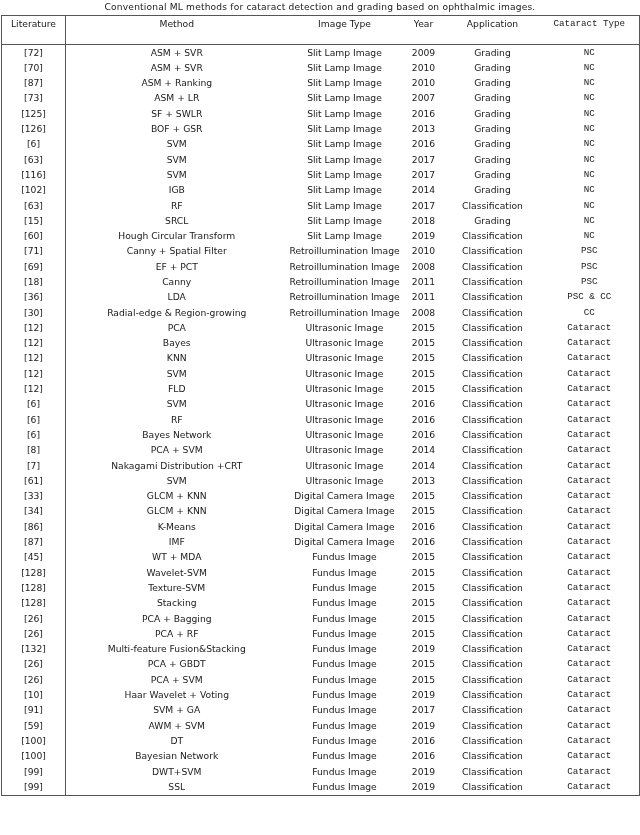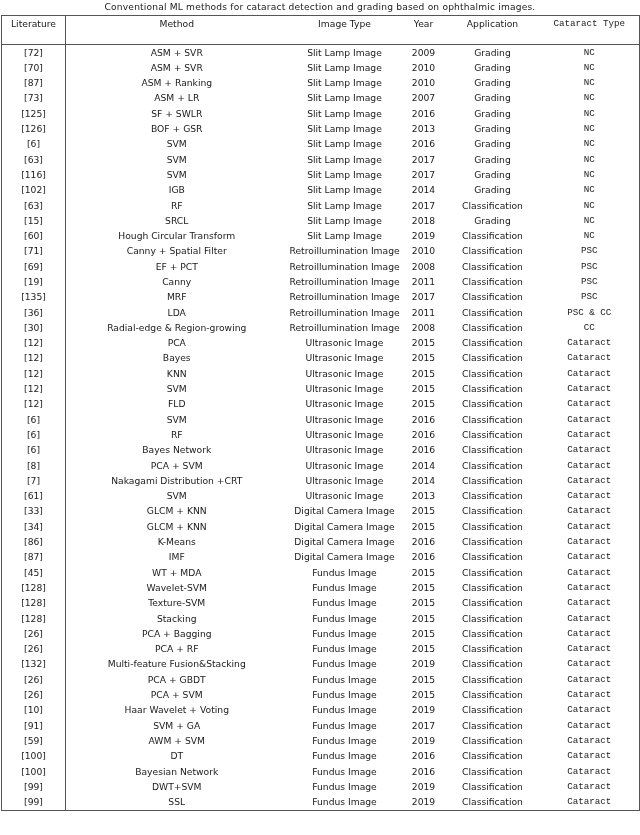--- a/index.html
+++ b/index.html
@@ -236,32 +236,24 @@
           </tr>
           <tr>
             <td class="col-lit">[69]</td>
             <td>EF + PCT</td>
             <td>Retroillumination Image</td>
             <td>2008</td>
             <td>Classification</td>
             <td class="col-cat">PSC</td>
           </tr>
           <tr>
-            <td class="col-lit">[19]</td>
+            <td class="col-lit">[18]</td>
             <td>Canny</td>
             <td>Retroillumination Image</td>
             <td>2011</td>
-            <td>Classification</td>
-            <td class="col-cat">PSC</td>
-          </tr>
-          <tr>
-            <td class="col-lit">[135]</td>
-            <td>MRF</td>
-            <td>Retroillumination Image</td>
-            <td>2017</td>
             <td>Classification</td>
             <td class="col-cat">PSC</td>
           </tr>
           <tr>
             <td class="col-lit">[36]</td>
             <td>LDA</td>
             <td>Retroillumination Image</td>
             <td>2011</td>
             <td>Classification</td>
             <td class="col-cat">PSC &amp; CC</td>

